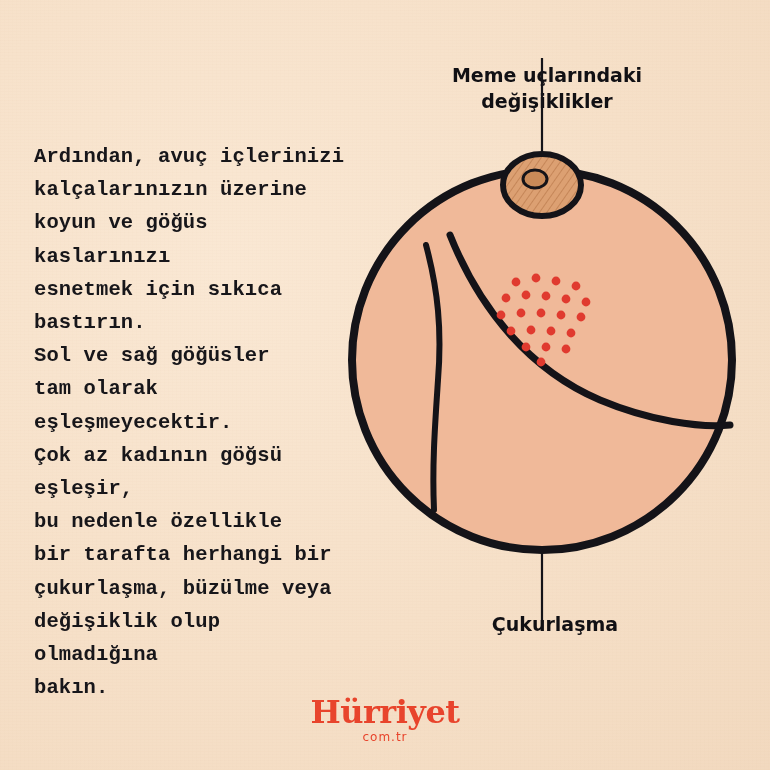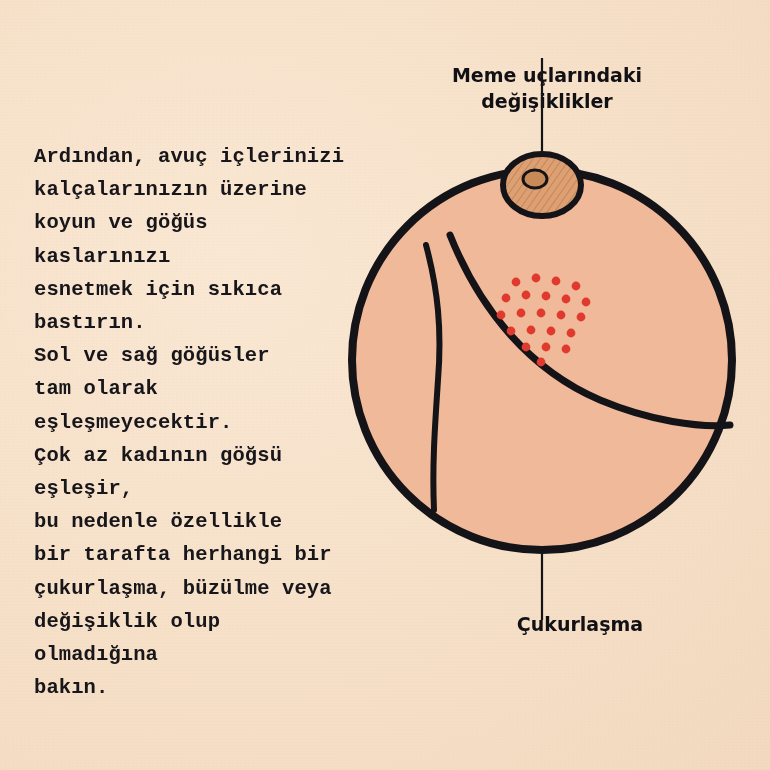--- a/index.html
+++ b/index.html
@@ -55,21 +55,21 @@
     text-align: center;
     white-space: pre-line;
     font-family: "DejaVu Sans", sans-serif;
   }
   #label-top {
     left: 432px;
     top: 63px;
     width: 230px;
   }
   #label-bottom {
-    left: 480px;
+    left: 455px;
     top: 612px;
     width: 200px;
   }
 
   #figure {
     position: absolute;
     left: 330px;
     top: 40px;
     width: 420px;
     height: 580px;
@@ -161,13 +161,17 @@
       <circle cx="201" cy="290" r="4.4"></circle>
       <circle cx="221" cy="291" r="4.4"></circle>
       <circle cx="241" cy="293" r="4.4"></circle>
       <circle cx="196" cy="307" r="4.4"></circle>
       <circle cx="216" cy="307" r="4.4"></circle>
       <circle cx="236" cy="309" r="4.4"></circle>
       <circle cx="211" cy="322" r="4.4"></circle>
     </g>
   </svg>
 
+  <div id="brand">
+    <div id="brand-name">Hürriyet</div>
+    <div id="brand-tld">com.tr</div>
+  </div>
 </div>
 
 </body></html>

